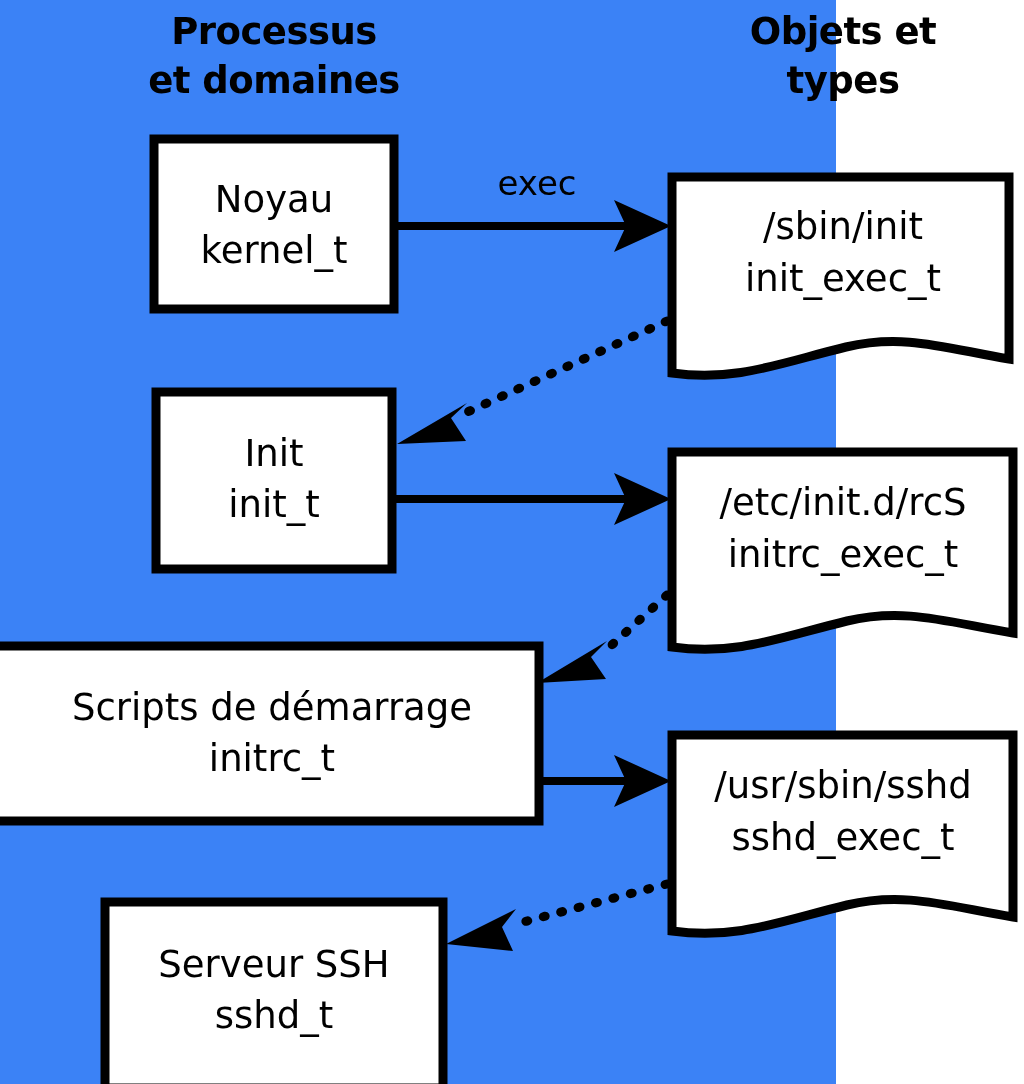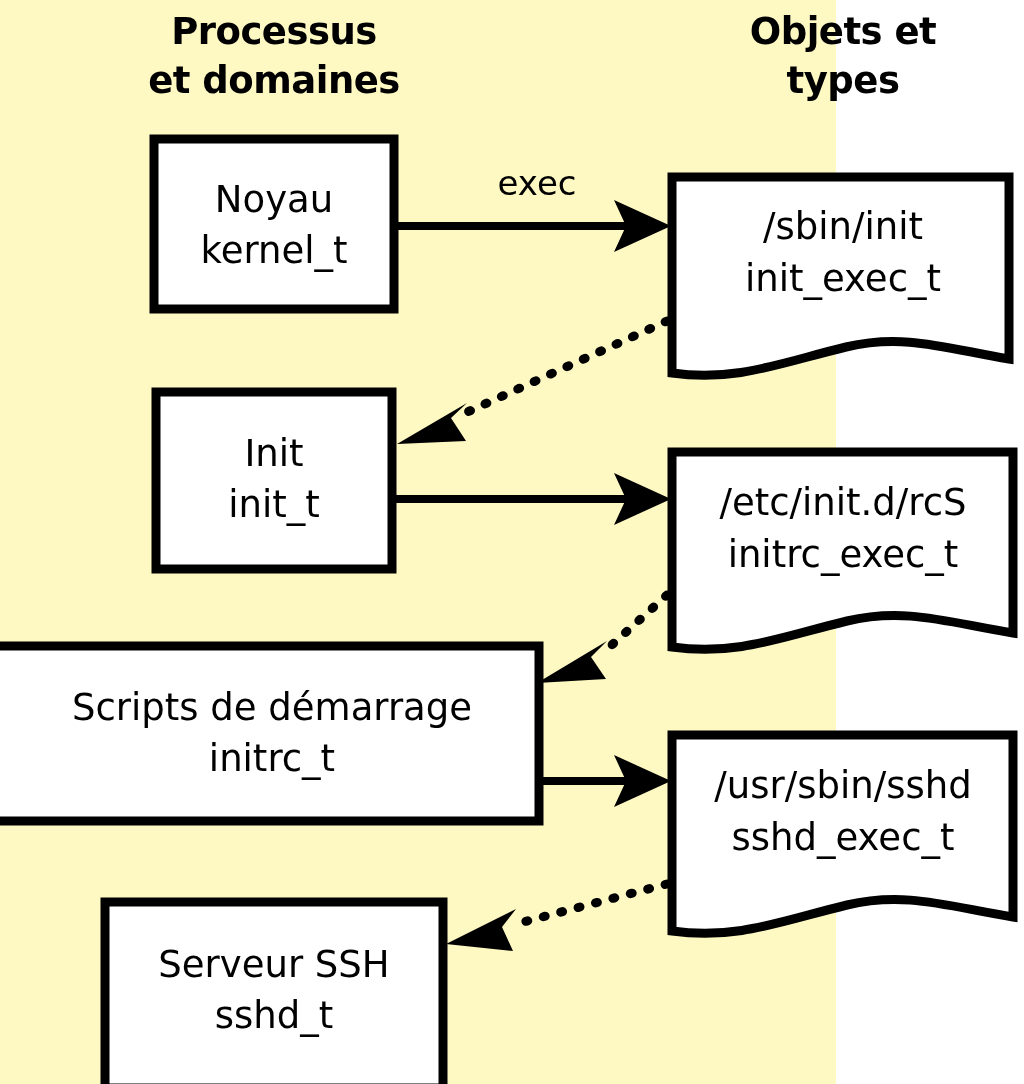--- a/index.html
+++ b/index.html
@@ -10,21 +10,21 @@
   body {
     width: 1024px;
     height: 1084px;
     overflow: hidden;
     font-family: "DejaVu Sans", sans-serif;
   }
   #diagram-root {
     position: relative;
     width: 836px;
     height: 1084px;
-    background: #fef9c3;
+    background: #3b82f6;
   }
   svg.layer {
     position: absolute;
     top: 0;
     left: 0;
     width: 1024px;
     height: 1084px;
   }
   .col-header {
     font-family: "DejaVu Sans", sans-serif;

